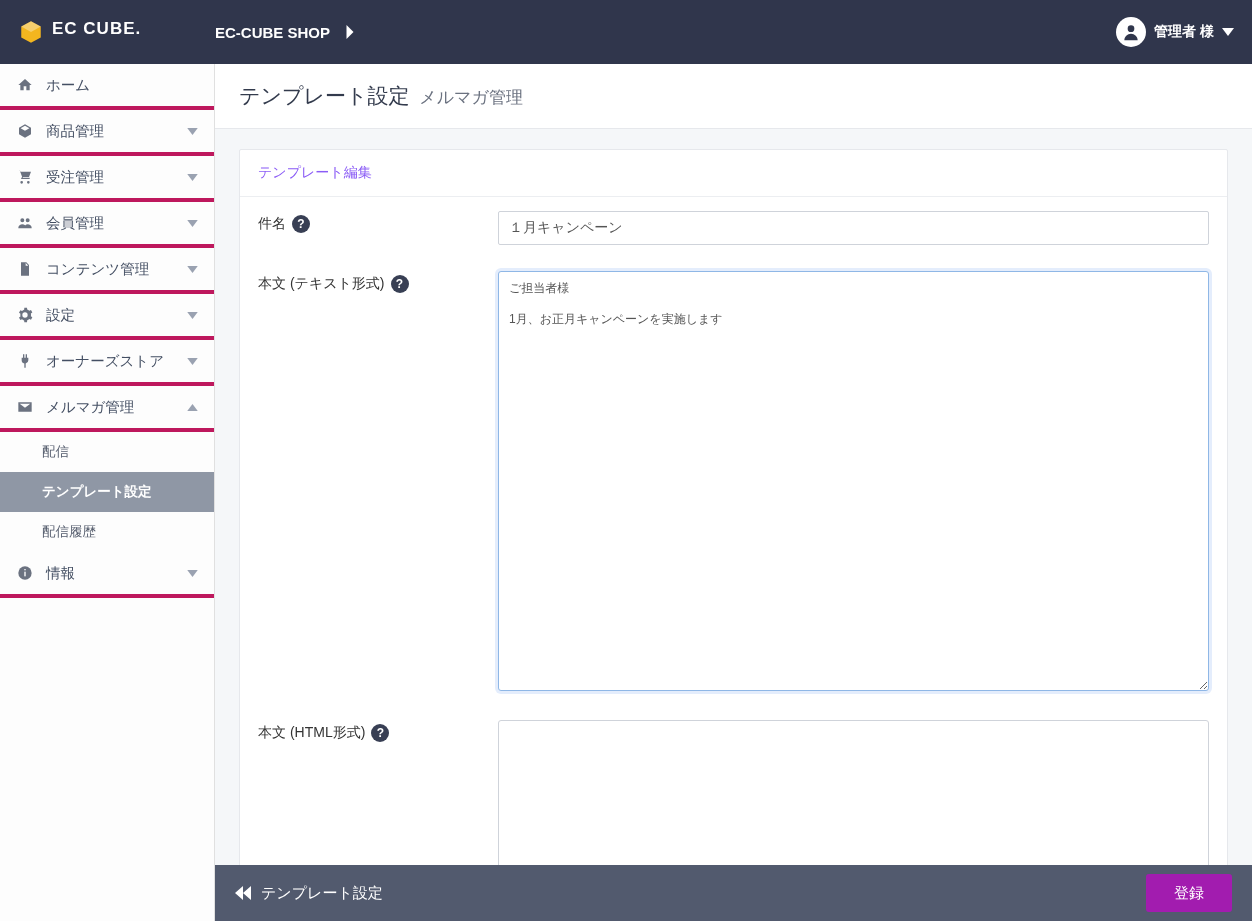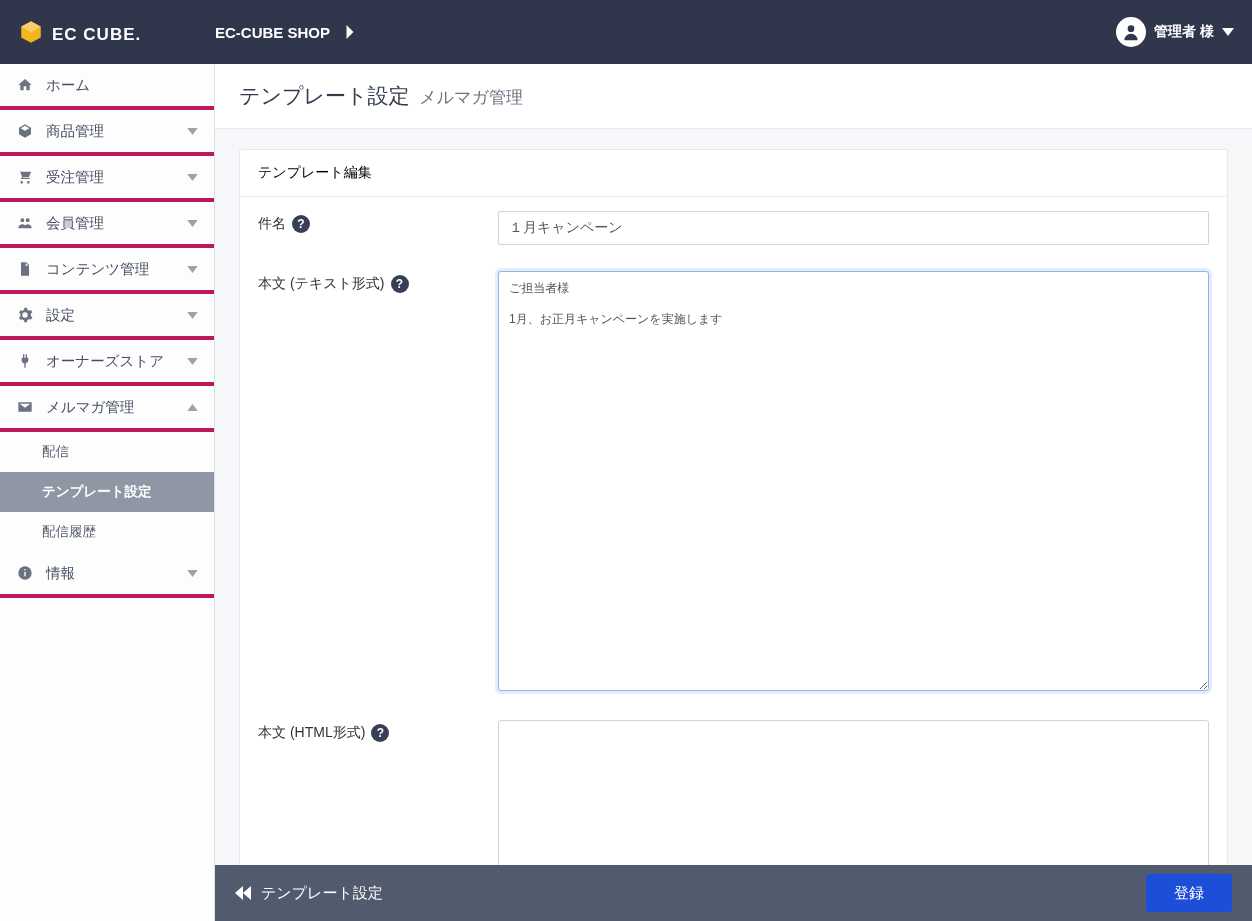--- a/index.html
+++ b/index.html
@@ -12,21 +12,21 @@
 .header {
   background: #30364c;
   height: 64px;
   display: flex;
   align-items: center;
   padding: 0 18px;
   color: #fff;
 }
 .logo {
   display: flex;
-  align-items: flex-end;
+  align-items: flex-start;
   gap: 8px;
   width: 197px;
 }
 .logo-icon {
   width: 26px;
   height: 26px;
 }
 .logo-text {
   font-weight: bold;
   font-size: 17px;
@@ -117,21 +117,21 @@
 .page-title .sub { color: #6b7280; font-size: 17px; margin-left: 4px; }
 .card {
   margin: 20px 24px 0;
   background: #fff;
   border: 1px solid #e6e8ec;
   border-radius: 2px;
 }
 .card-header {
   padding: 14px 18px;
   font-size: 14px;
-  color: #000000;
+  color: #8b5cf6;
   border-bottom: 1px solid #eceef1;
 }
 .form-row {
   display: flex;
   padding: 14px 18px 12px;
 }
 .form-label {
   width: 240px;
   color: #333;
   font-size: 14px;
@@ -192,21 +192,21 @@
 }
 .footer-back {
   display: flex;
   align-items: center;
   gap: 10px;
   cursor: pointer;
   font-size: 15px;
 }
 .footer-spacer { flex: 1; }
 .btn-primary {
-  background: #1d4ed8;
+  background: #a21caf;
   color: #fff;
   border: none;
   height: 38px;
   padding: 0 28px;
   font-size: 15px;
   border-radius: 3px;
   cursor: pointer;
 }
 svg { display: block; }
 </style>

